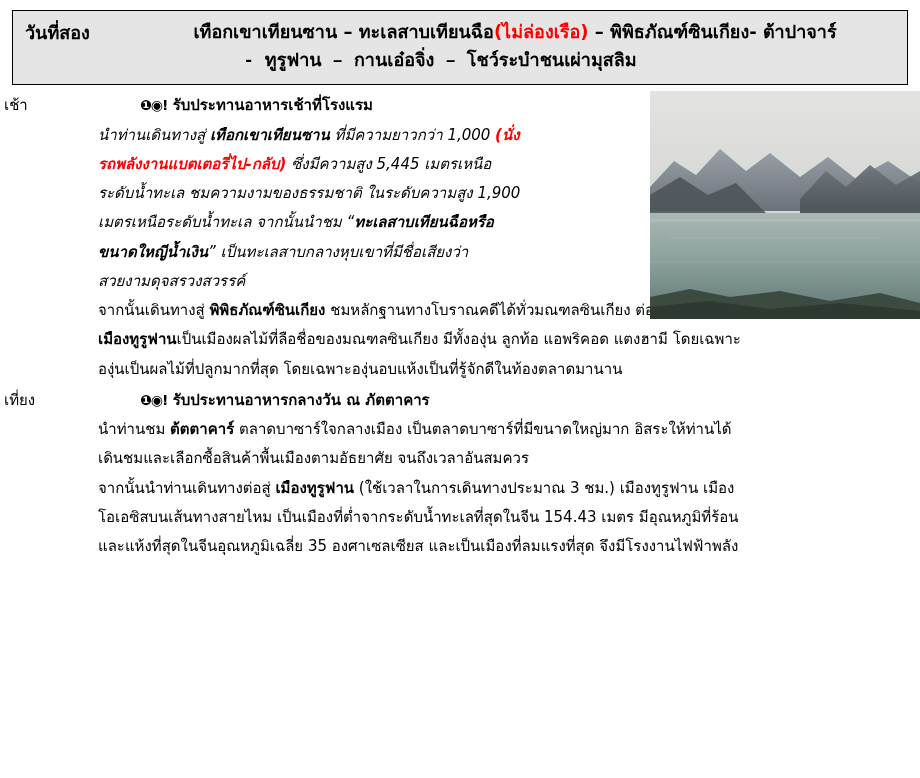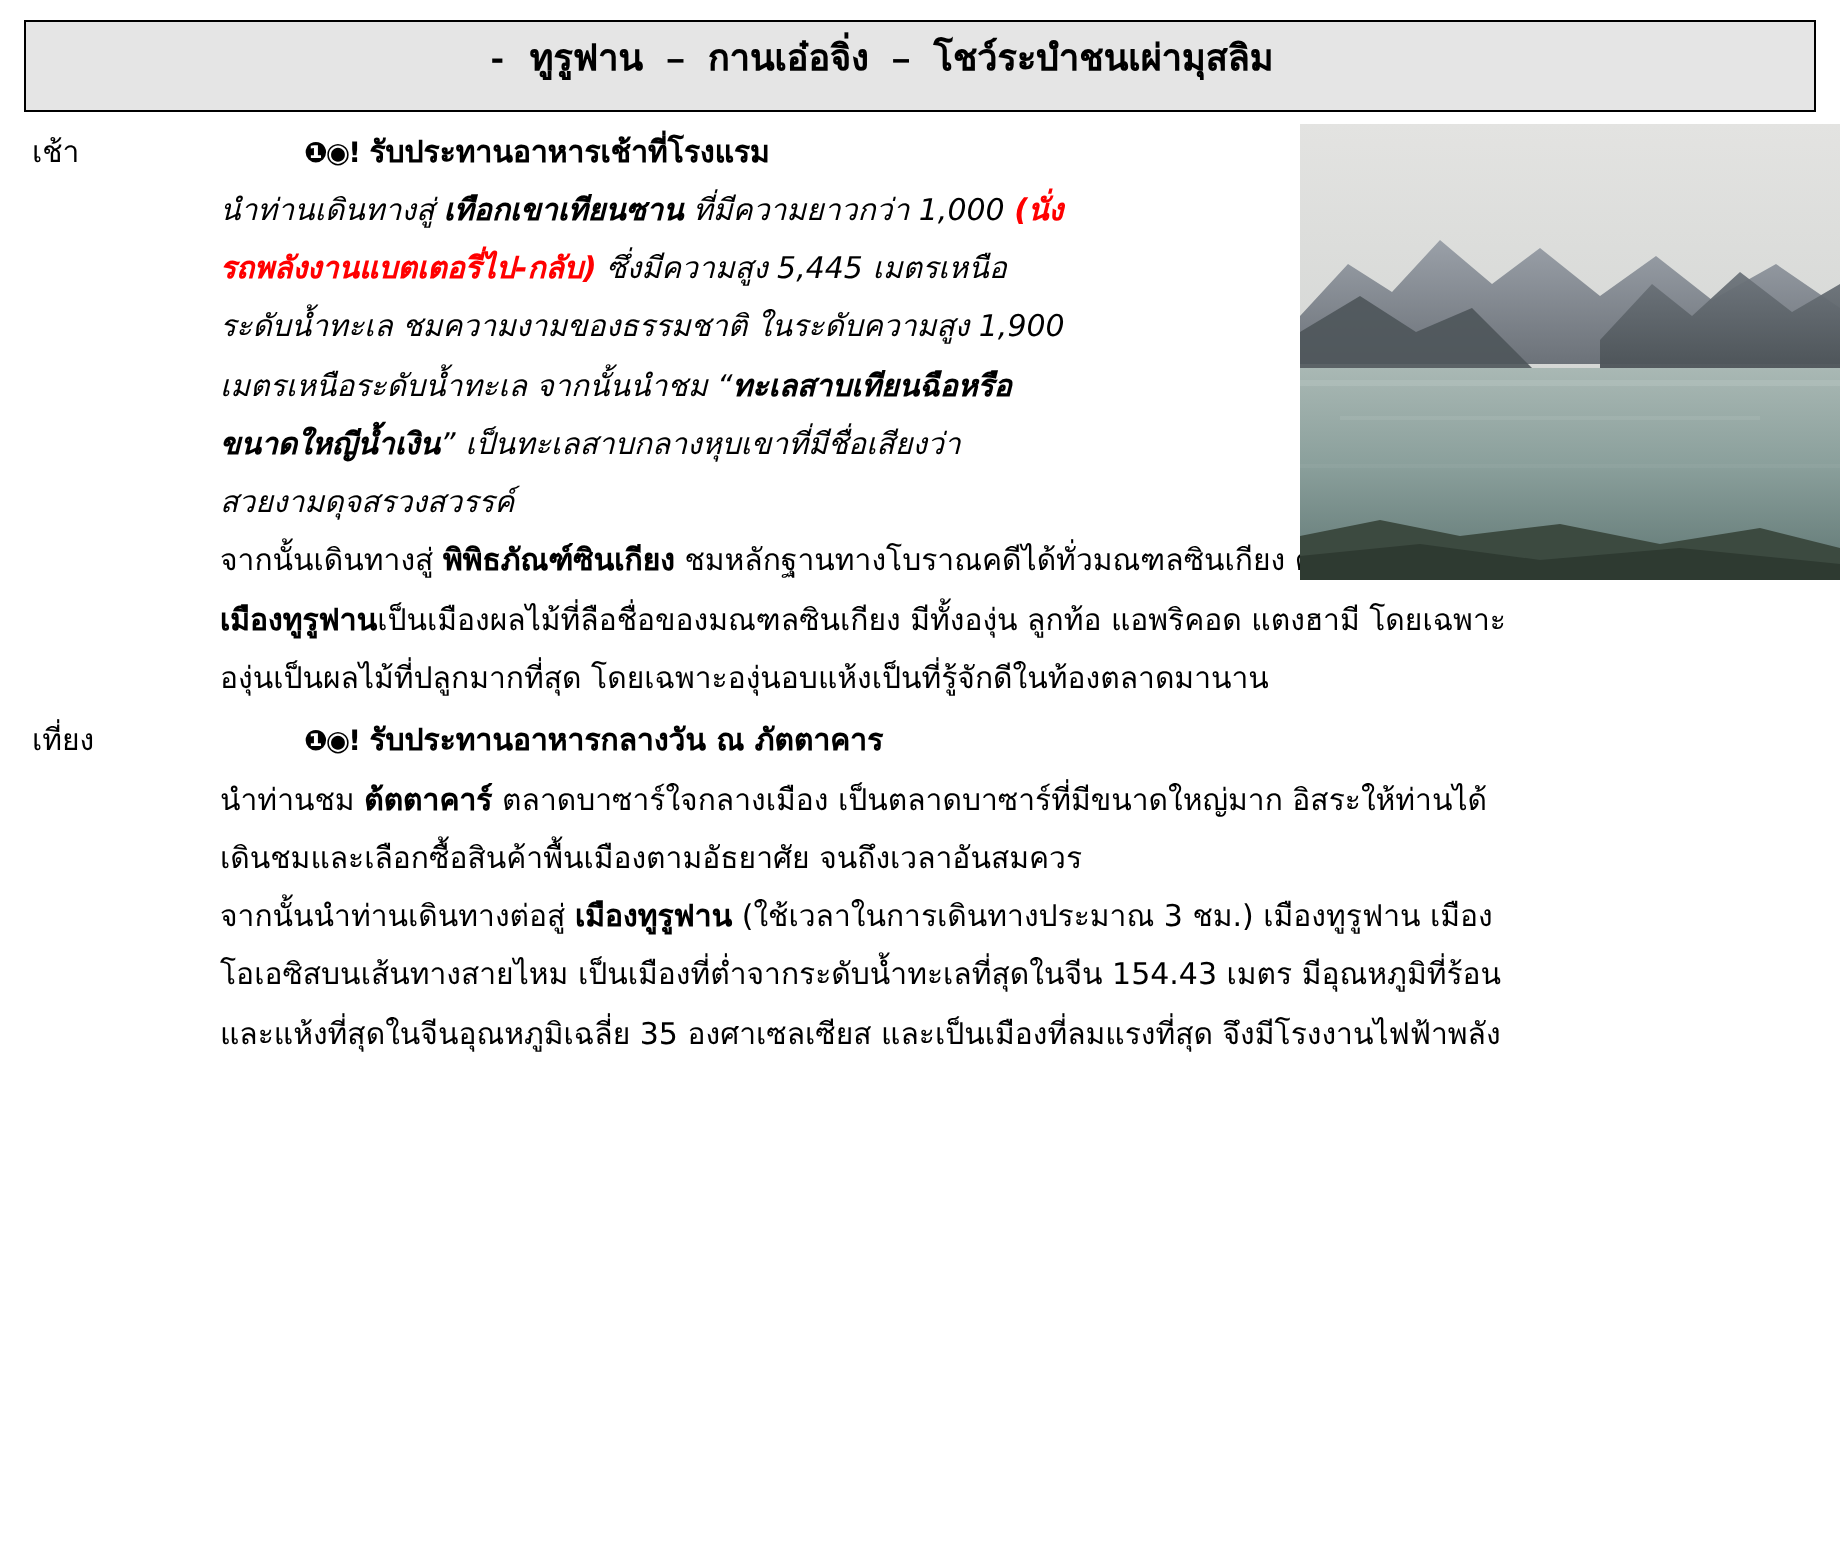--- a/index.html
+++ b/index.html
@@ -59,21 +59,21 @@
     text-align: center;
     font-size: 18px;
     font-weight: bold;
     line-height: 1.65;
     padding-right: 40px;
     font-family: Liberation Mono, monospace;
   }
 
   
   .body-wrap {
-    padding: 0 12px 0 12px;
+    padding: 0 12px 0 0;
     position: relative;
   }
   .section {
     display: flex;
     align-items: flex-start;
     margin-bottom: 2px;
   }
   .time-label {
     flex: 0 0 98px;
     font-size: 15px;
@@ -122,20 +122,26 @@
   .text-col-full {
     width: 100%;
   }
 </style>
 </head>
 <body>
 
 <div class="page">
 
   <div class="header-table">
+    <div class="header-row">
+      <div class="header-daylabel">วันที่สอง</div>
+      <div class="header-title">
+        <span>เทือกเขาเทียนซาน – ทะเลสาบเทียนฉือ</span><span class="red">(ไม่ล่องเรือ)</span><span> – พิพิธภัณฑ์ซินเกียง- ต้าปาจาร์</span>
+      </div>
+    </div>
     <div class="header-line2">- ทูรูฟาน – กานเอ๋อจิ่ง – โชว์ระบำชนเผ่ามุสลิม</div>
   </div>
 
   <div class="body-wrap">
 
     <div class="photo">
       <svg width="270" height="228" viewBox="0 0 270 228" xmlns="http://www.w3.org/2000/svg">
         <defs>
           <linearGradient id="skyg" x1="0" y1="0" x2="0" y2="1">
             <stop offset="0%" stop-color="#e3e3e1"></stop>

